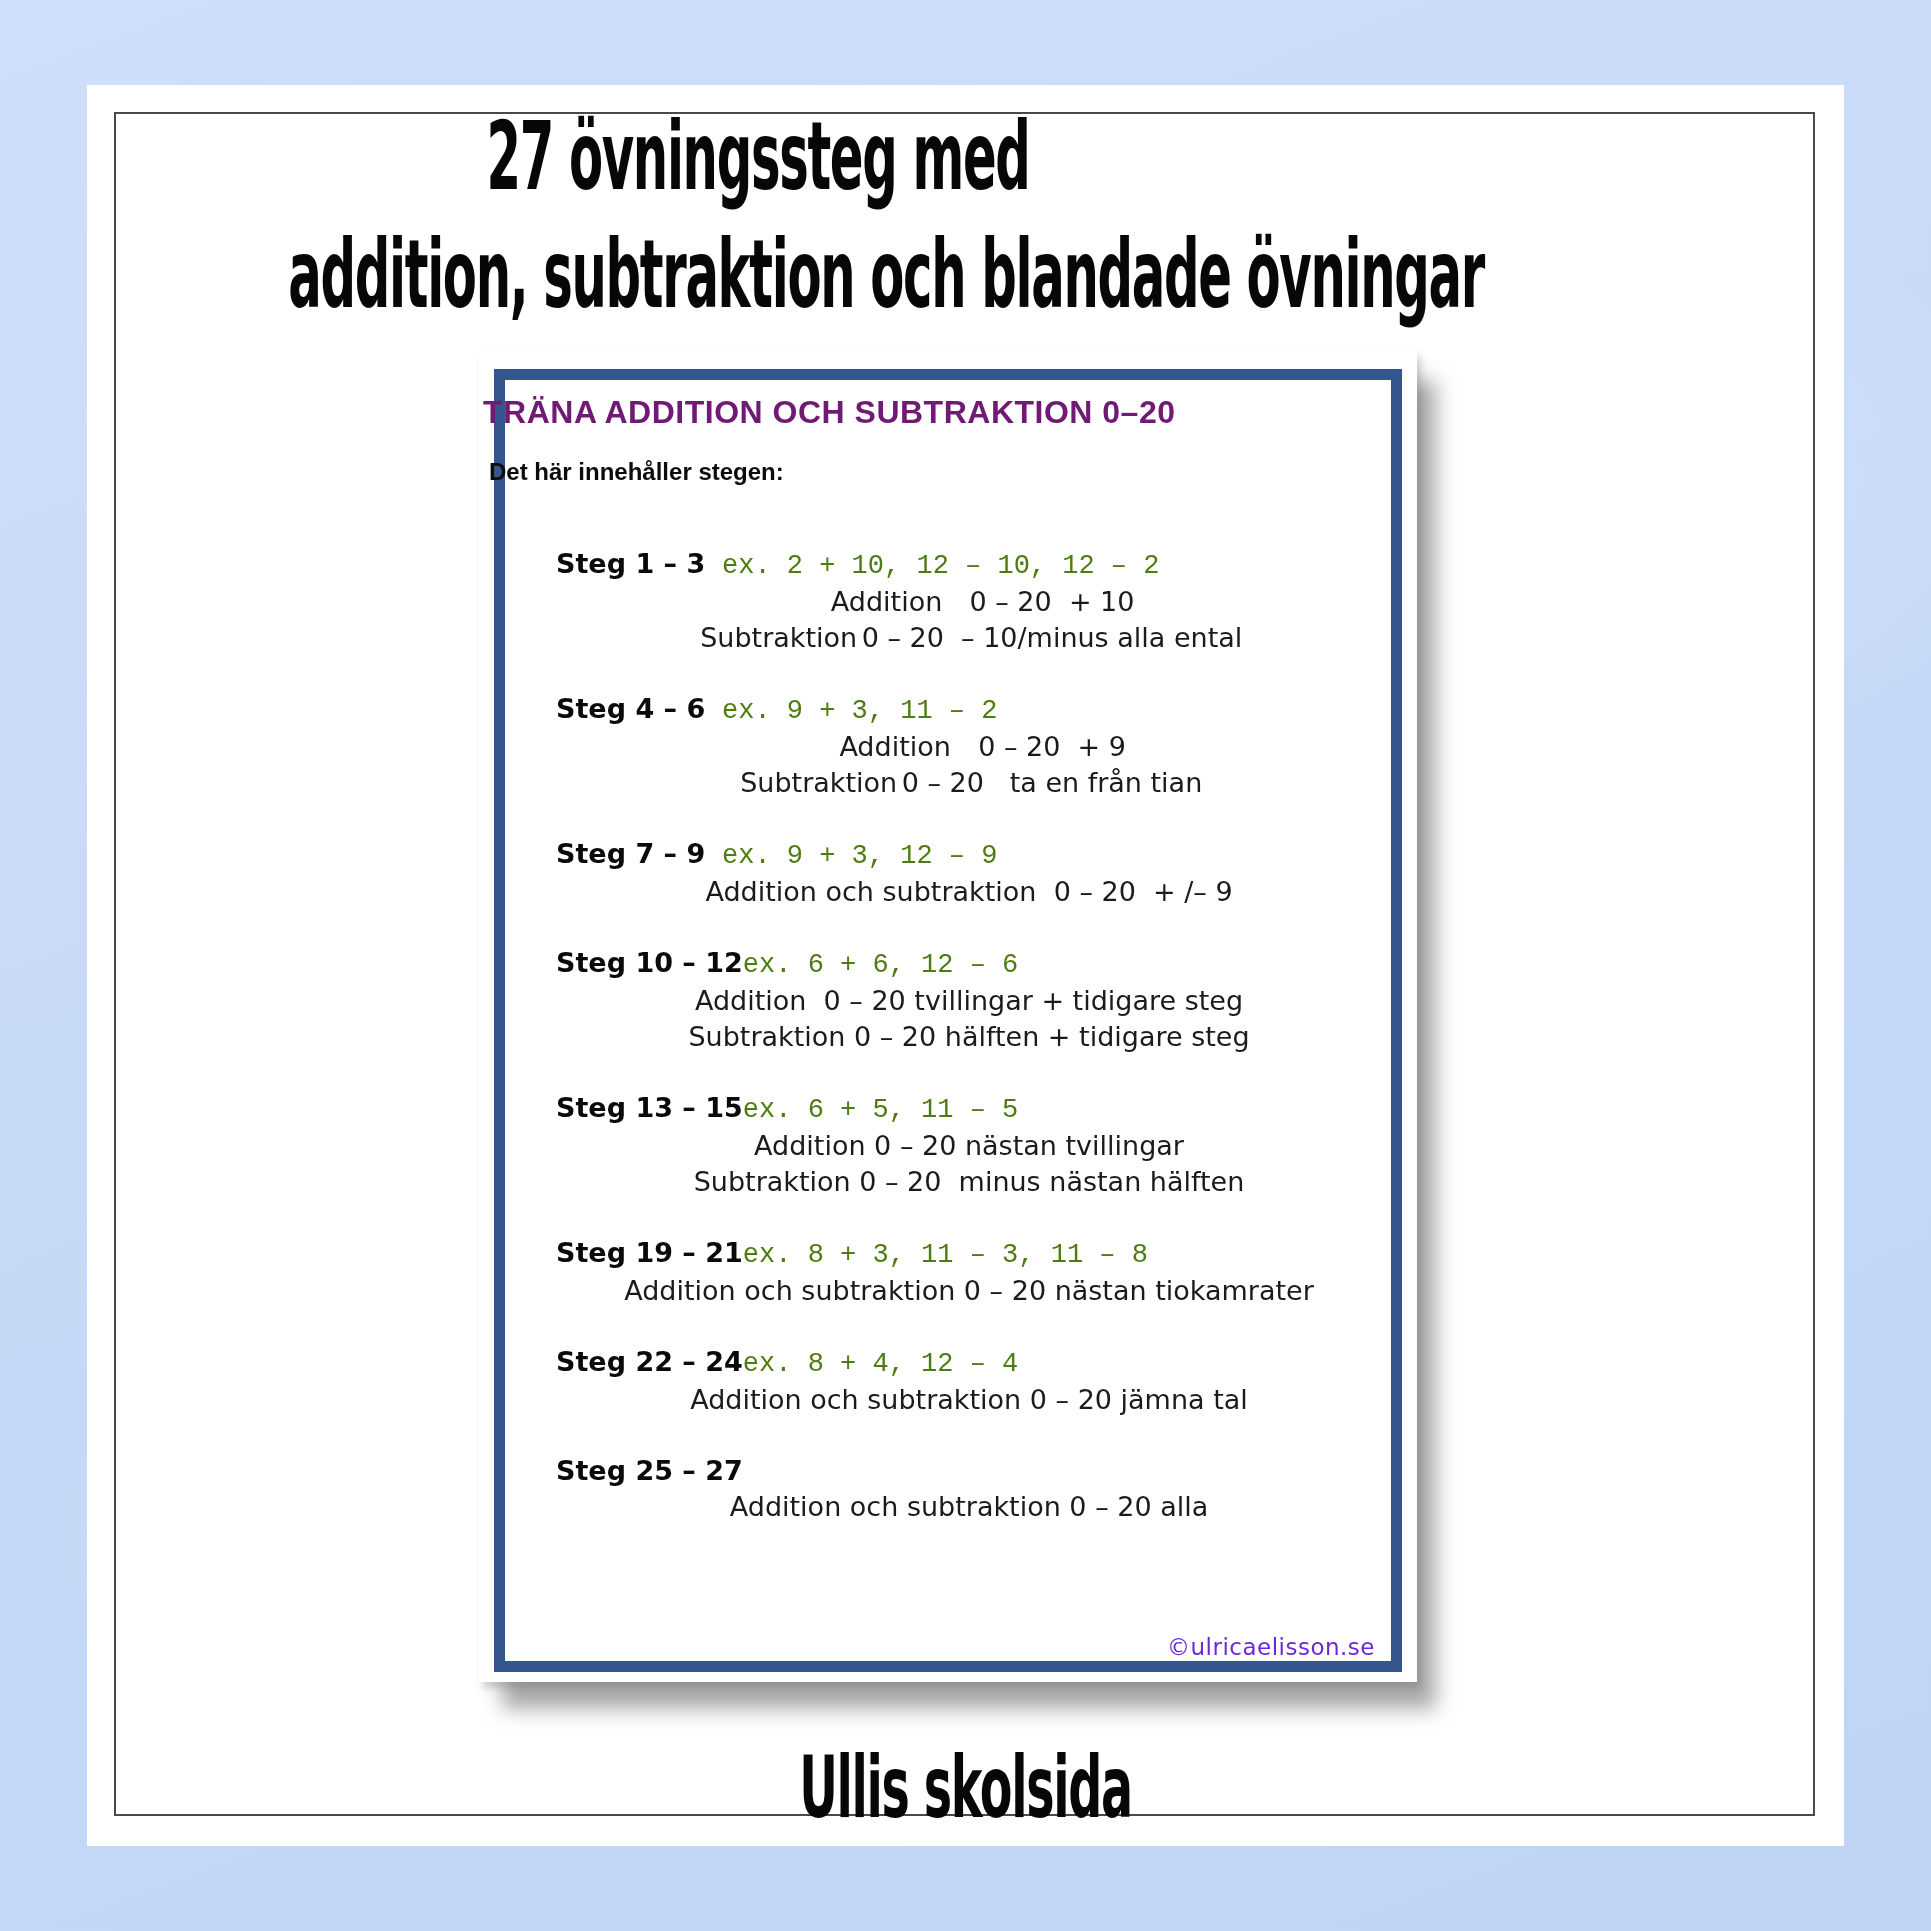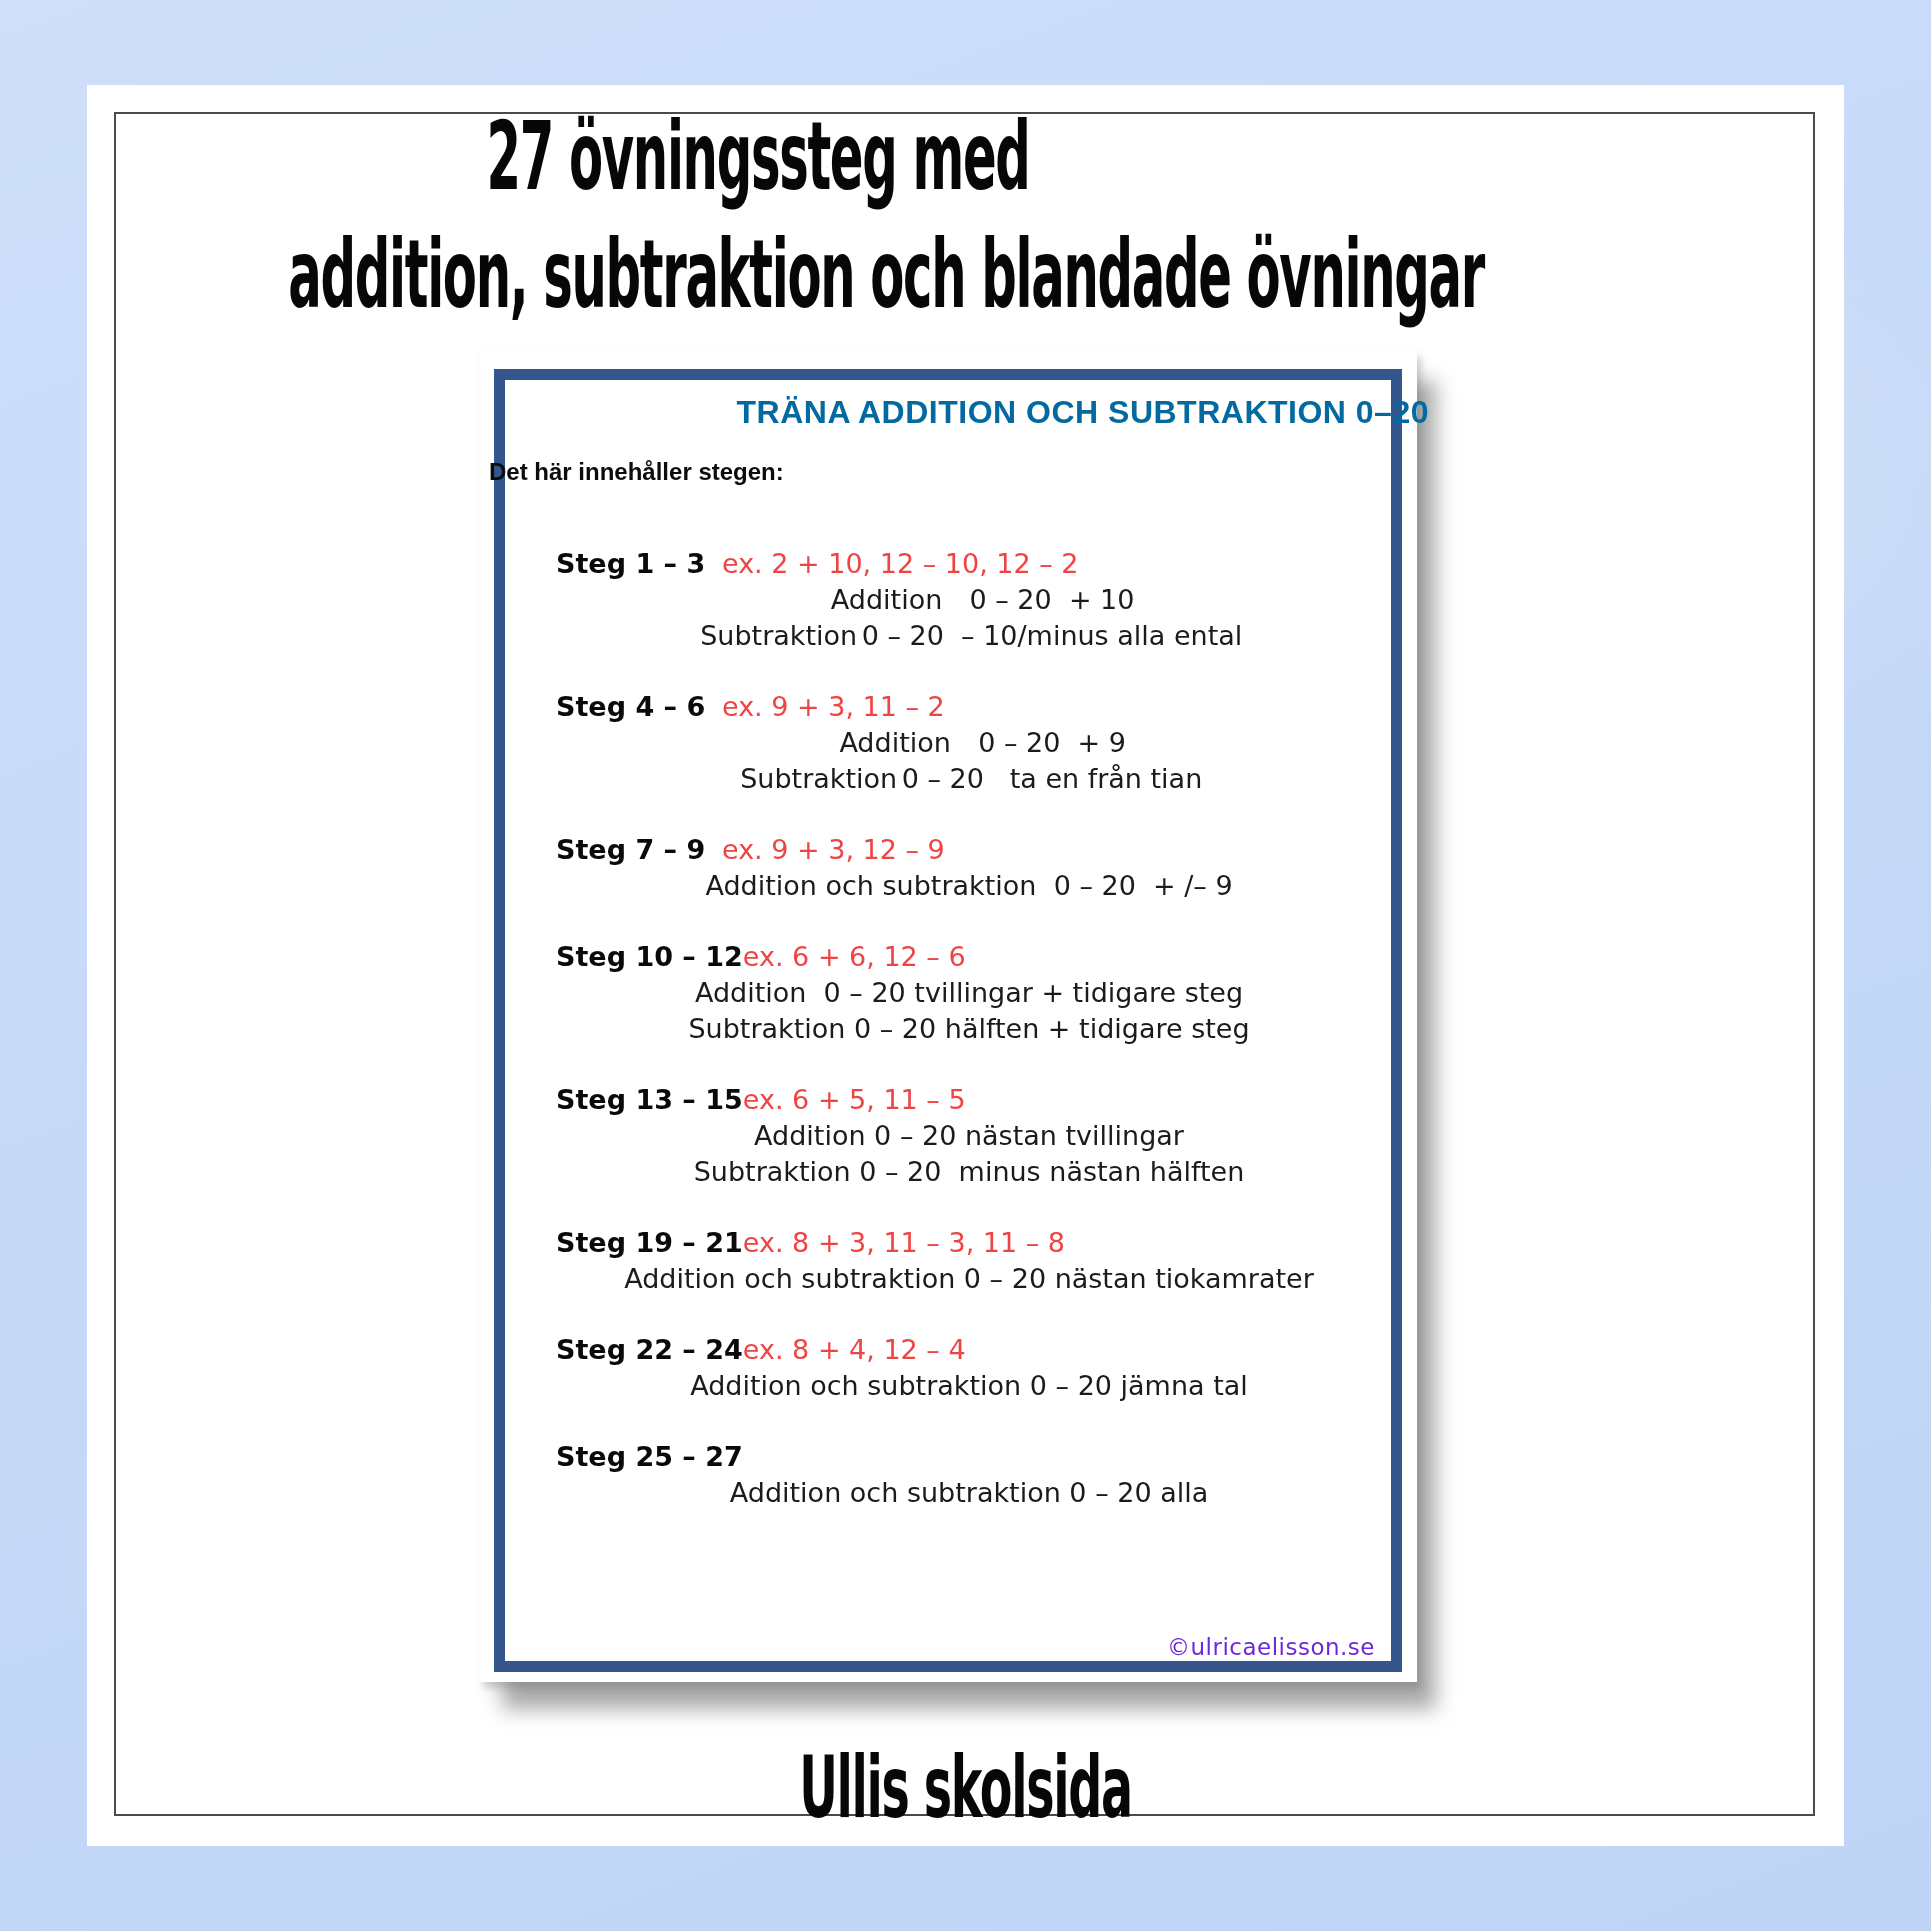--- a/index.html
+++ b/index.html
@@ -35,43 +35,43 @@
   .doc{
     position:absolute;left:479px;top:350px;width:938px;height:1332px;
     background:#ffffff;
     box-shadow:21px 29px 19.3px -1.9px rgba(96,96,96,0.55), 3.9px 5.8px 7.7px rgba(120,120,120,0.35);
   }
   .doc-frame{
     position:absolute;left:15.4px;top:19.3px;right:15.4px;bottom:9.7px;
     border:11.6px solid #35568c;
   }
   .doc-title{
-    position:absolute;left:12px;top:44px;width:100%;
-    text-align:right;
+    position:absolute;left:4px;top:44px;width:100%;
+    text-align:left;
     font-family:"Liberation Sans",sans-serif;font-weight:bold;
-    font-size:32px;color:#0369a1;letter-spacing:0.5px;
+    font-size:32px;color:#701a75;letter-spacing:0.5px;
   }
   .doc-subtitle{
     position:absolute;left:10px;top:108px;width:100%;
     text-align:left;
     font-family:"Liberation Sans",sans-serif;font-weight:bold;
     font-size:24px;color:#0c0c0c;
     text-underline-offset:4.8px;
   }
   .steps{
     position:absolute;left:77px;top:196px;right:35px;
     font-size:27px;line-height:36px;color:#1b1b1b;
   }
   .step-block{margin-bottom:35px;}
   .step-head{white-space:pre-wrap;}
   .step-title{
     display:inline-block;min-width:166px;
     font-weight:bold;color:#0a0a0a;
   }
-  .step-example{color:#ef4444;}
+  .step-example{color:#4d7c0f;font-family:Liberation Mono, monospace;}
   .step-line{white-space:pre-wrap;text-align:center;}
   .line-label{display:inline-block;min-width:166px;}
   .doc-copyright{
     position:absolute;top:1284px;right:42px;
     font-size:23px;color:#6d28d9;letter-spacing:0.5px;
   }
   .footer-title{
     position:absolute;left:0;top:1738px;width:1931px;
     text-align:center;
     font-family:"DejaVu Sans",sans-serif;font-weight:bold;

